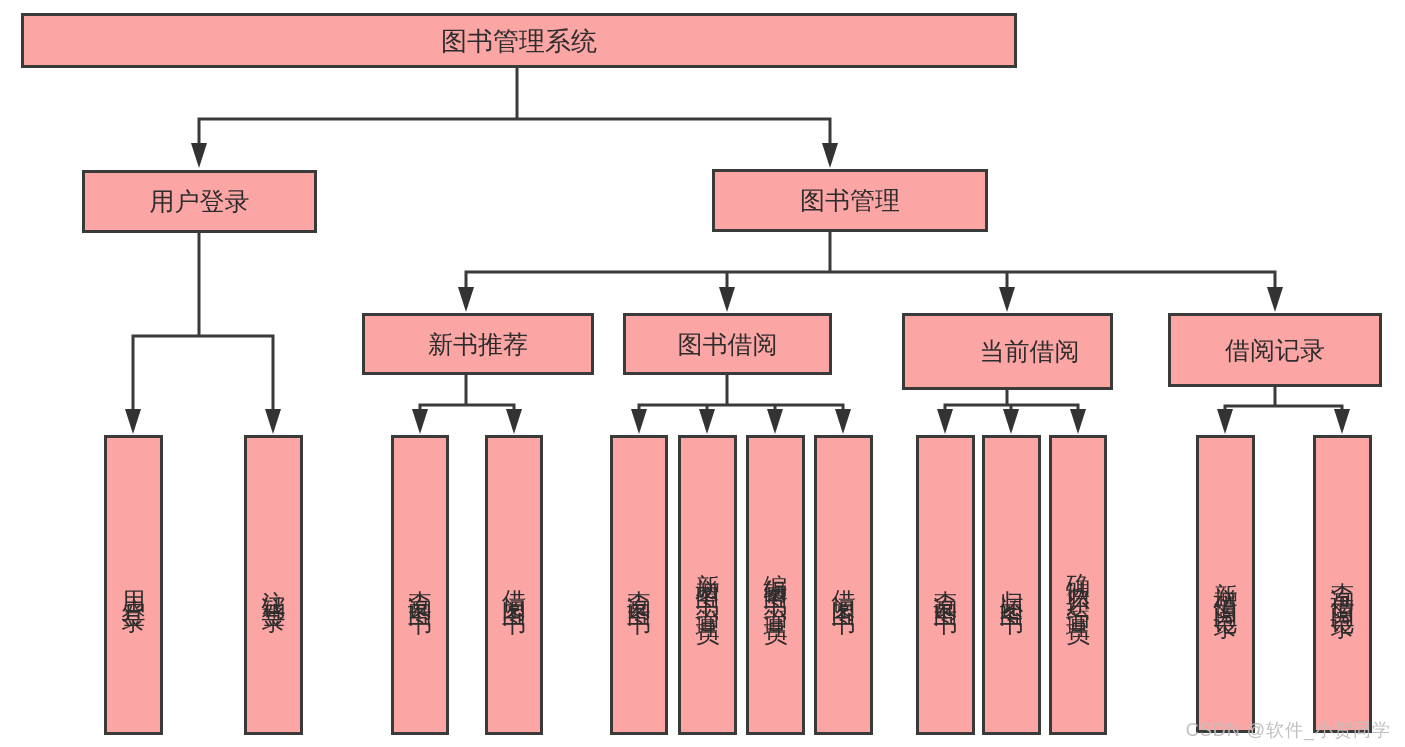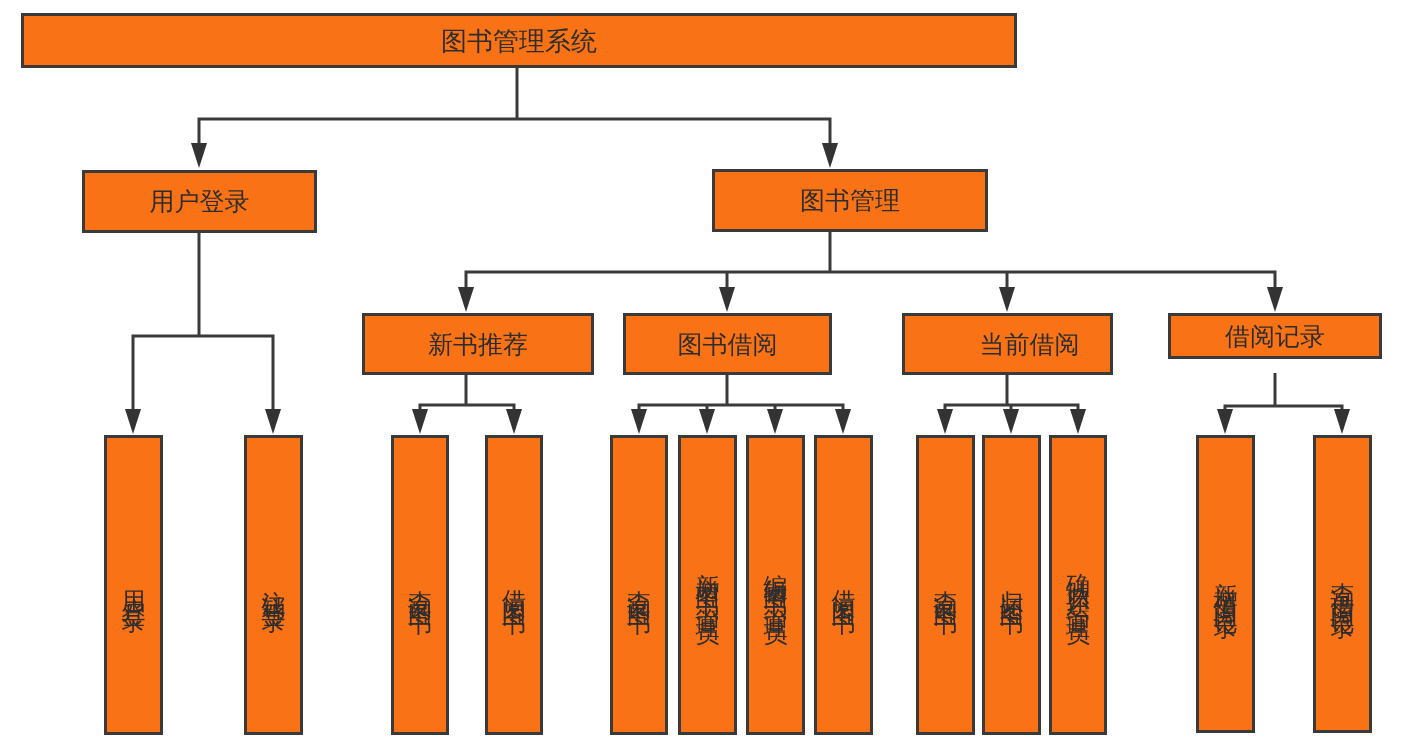--- a/index.html
+++ b/index.html
@@ -18,21 +18,21 @@
   .wires {
     position: absolute;
     left: 0; top: 0;
     width: 1405px;
     height: 747px;
     z-index: 1;
   }
   .box {
     position: absolute;
     box-sizing: border-box;
-    background: #f97316;
+    background: #fca5a5;
     border: 3px solid #3a3a3a;
     color: #2d2d2d;
     display: flex;
     align-items: center;
     justify-content: center;
     z-index: 2;
     font-size: 25px;
     line-height: 1;
     white-space: nowrap;
   }
@@ -119,35 +119,36 @@
     </g>
   </svg>
 
   <div class="box root" style="left:21px; top:13px; width:996px; height:55px;">图书管理系统</div>
 
   <div class="box" style="left:82px; top:170px; width:235px; height:63px;">用户登录</div>
   <div class="box" style="left:712px; top:169px; width:276px; height:63px;">图书管理</div>
 
   <div class="box" style="left:362px; top:313px; width:232px; height:62px;">新书推荐</div>
   <div class="box" style="left:623px; top:313px; width:209px; height:62px;">图书借阅</div>
-  <div class="box" style="left:902px; top:313px; width:211px; height:62px;padding-left:44px;">当前借阅</div>
-  <div class="box" style="left:1168px; top:313px; width:214px; height:46px;">借阅记录</div>
+  <div class="box" style="left:902px; top:313px; width:211px; height:77px;padding-left:44px;">当前借阅</div>
+  <div class="box" style="left:1168px; top:313px; width:214px; height:74px;">借阅记录</div>
 
   <div class="box v" style="left:104px; top:435px; width:59px; height:300px;">用户登录</div>
   <div class="box v" style="left:244px; top:435px; width:59px; height:300px;">注销登录</div>
 
   <div class="box v" style="left:391px; top:435px; width:58px; height:300px;">查询图书</div>
   <div class="box v" style="left:485px; top:435px; width:58px; height:300px;">借阅图书</div>
 
   <div class="box v" style="left:610px; top:435px; width:58px; height:300px;">查询图书</div>
   <div class="box v" style="left:678px; top:435px; width:59px; height:300px;">新增图书（管理员）</div>
   <div class="box v" style="left:746px; top:435px; width:59px; height:300px;">编辑图书（管理员）</div>
   <div class="box v" style="left:814px; top:435px; width:59px; height:300px;">借阅图书</div>
 
   <div class="box v" style="left:916px; top:435px; width:59px; height:300px;">查询图书</div>
   <div class="box v" style="left:982px; top:435px; width:59px; height:300px;">归还图书</div>
   <div class="box v" style="left:1049px; top:435px; width:58px; height:300px;">确认归还（管理员）</div>
 
   <div class="box v" style="left:1196px; top:435px; width:59px; height:298px;">新增借阅记录</div>
   <div class="box v" style="left:1313px; top:435px; width:59px; height:298px;">查询借阅记录</div>
 
+  <div class="watermark">CSDN @软件_小贺同学</div>
 
 </div>
 
 </body></html>

